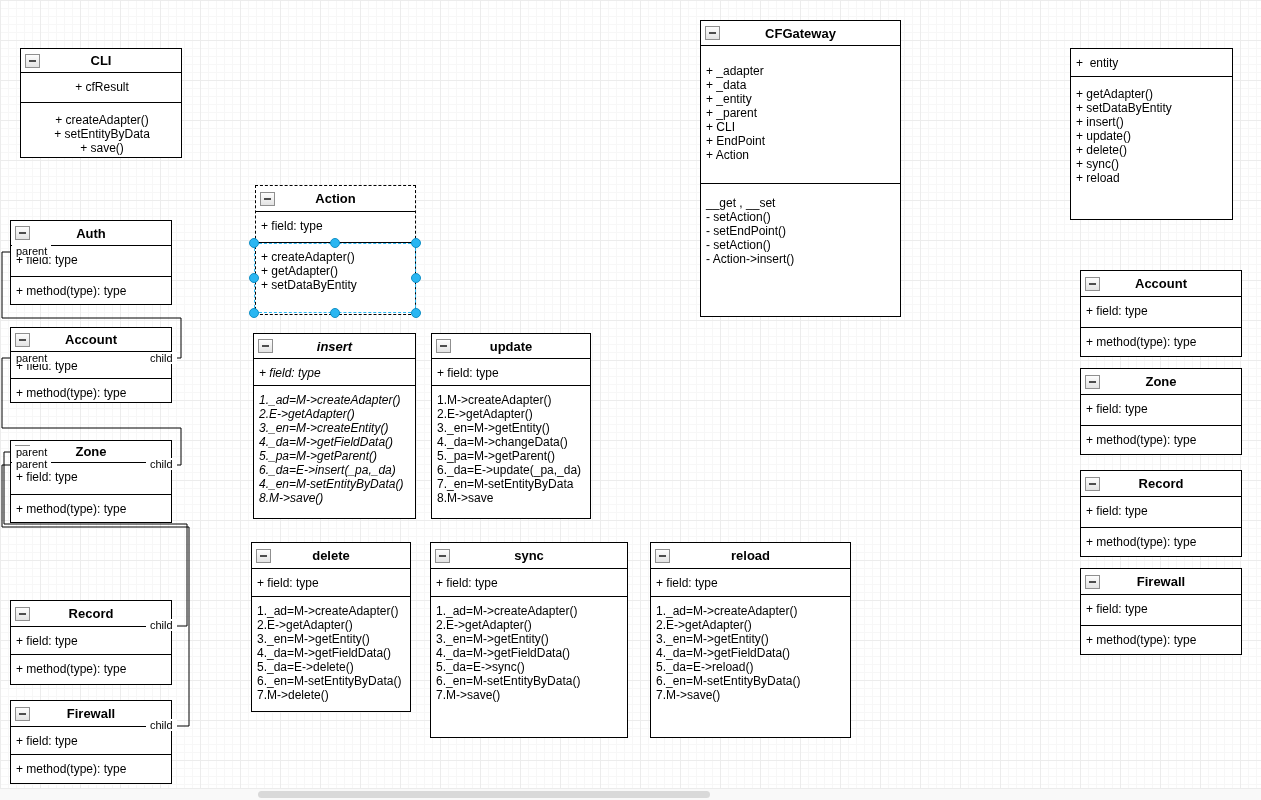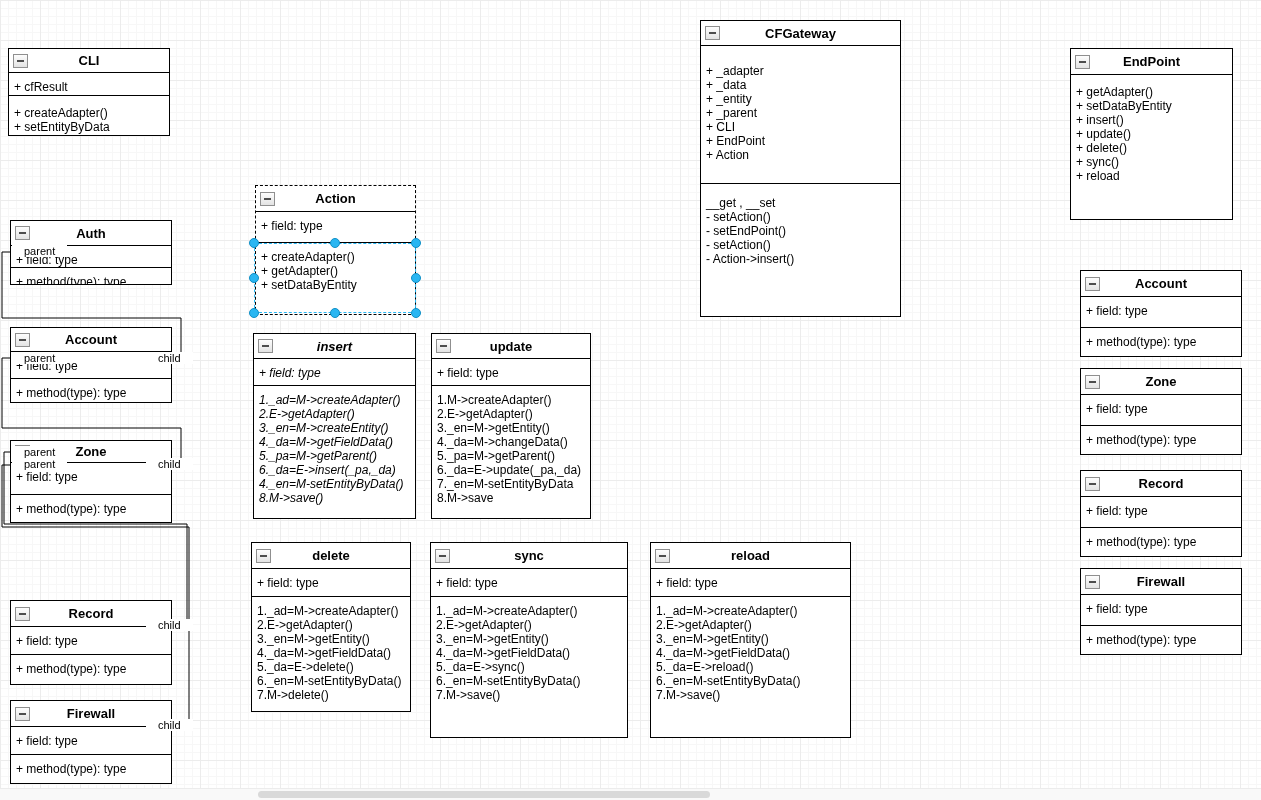--- a/index.html
+++ b/index.html
@@ -19,55 +19,55 @@
   .uml-class.dashed{border-style:dashed;}
   .uml-title{position:relative;flex:0 0 auto;border-bottom:1px solid #000;font-weight:bold;
              font-size:13px;display:flex;align-items:center;justify-content:center;box-sizing:border-box;}
   .collapse-icon{position:absolute;left:4px;top:calc(50% - 7px);width:15px;height:14px;
                  box-sizing:border-box;border:1px solid #8f8f8f;
                  background:linear-gradient(180deg,#fdfdfd,#e3e3e3);}
   .collapse-icon::after{content:"";position:absolute;left:3px;top:5px;width:7px;height:2px;background:#4d4d4d;}
   .uml-section{box-sizing:border-box;border-bottom:1px solid #000;padding:7px 3px 0 5px;overflow:hidden;}
   .uml-section.grow{flex:1 1 auto;border-bottom:none;}
   .uml-line{line-height:14px;white-space:pre;}
-  .edge-label{position:absolute;z-index:4;font-size:11px;line-height:12px;background:#fff;padding:0 12px;}
+  .edge-label{position:absolute;z-index:4;font-size:11px;line-height:12px;background:#fff;padding:0 4px;}
   .sel-rect{position:absolute;z-index:5;border:1px dashed var(--sel);box-sizing:border-box;}
   .sel-handle{position:absolute;z-index:6;width:10px;height:10px;border-radius:50%;
               background:var(--sel);border:1px solid var(--handle-border);box-sizing:border-box;}
   .bottom-bar{position:absolute;left:0;bottom:0;width:100%;height:11px;background:#f9f9f9;
               border-top:1px solid #ececec;z-index:7;}
   .scroll-thumb{position:absolute;top:2px;height:7px;background:var(--thumb);border-radius:3.5px;}
 </style>
 </head>
 <body>
 
 <div class="stage">
   <div class="canvas">
     <svg class="edges">
         <polyline points="10,252 2,252 2,318 181,318 181,358 172,358"></polyline>
         <polyline points="10,358 2,358 2,428 181,428 181,465 172,465"></polyline>
         <polyline points="172,626 187,626 187,524 4,524 4,452 10,452"></polyline>
         <polyline points="172,726 189,726 189,527 2,527 2,465 10,465"></polyline>
       </svg>
     <div id="class-layer">
-        <div class="uml-class" style="left: 8px; top: 48px; width: 162px; height: 88px;">
+        <div class="uml-class" style="left: 20px; top: 48px; width: 162px; height: 110px; text-align: center;">
           <div class="uml-title" style="height: 24px;">
             <span class="collapse-icon"></span>
             <span>CLI</span>
           </div>
           <div class="uml-section" style="height: 30px;">
             <div class="uml-line">+ cfResult</div>
           </div>
           <div class="uml-section grow" style="padding-top: 10px;">
             <div class="uml-line">+ createAdapter()</div>
             <div class="uml-line">+ setEntityByData</div>
             <div class="uml-line">+ save()</div>
           </div>
         </div>
-        <div class="uml-class" style="left: 10px; top: 220px; width: 162px; height: 65px;">
+        <div class="uml-class" style="left: 10px; top: 220px; width: 162px; height: 85px;">
           <div class="uml-title" style="height: 25px;">
             <span class="collapse-icon"></span>
             <span>Auth</span>
           </div>
           <div class="uml-section" style="height: 31px;">
             <div class="uml-line">+ field: type</div>
           </div>
           <div class="uml-section grow">
             <div class="uml-line">+ method(type): type</div>
           </div>
@@ -242,23 +242,22 @@
           </div>
           <div class="uml-section grow" style="padding-top: 12px;">
             <div class="uml-line">__get , __set</div>
             <div class="uml-line">- setAction()</div>
             <div class="uml-line">- setEndPoint()</div>
             <div class="uml-line">- setAction()</div>
             <div class="uml-line">- Action-&gt;insert()</div>
           </div>
         </div>
         <div class="uml-class" style="left: 1070px; top: 48px; width: 163px; height: 172px;">
-          <div class="uml-title" style="height: 26px;">
-            <span class="collapse-icon"></span>
-            <span>EndPoint</span>
+          <div class="uml-section" style="height: 28px;">
+            <div class="uml-line">+  entity</div>
           </div>
           <div class="uml-section grow" style="padding-top: 10px;">
             <div class="uml-line">+ getAdapter()</div>
             <div class="uml-line">+ setDataByEntity</div>
             <div class="uml-line">+ insert()</div>
             <div class="uml-line">+ update()</div>
             <div class="uml-line">+ delete()</div>
             <div class="uml-line">+ sync()</div>
             <div class="uml-line">+ reload</div>
           </div>

